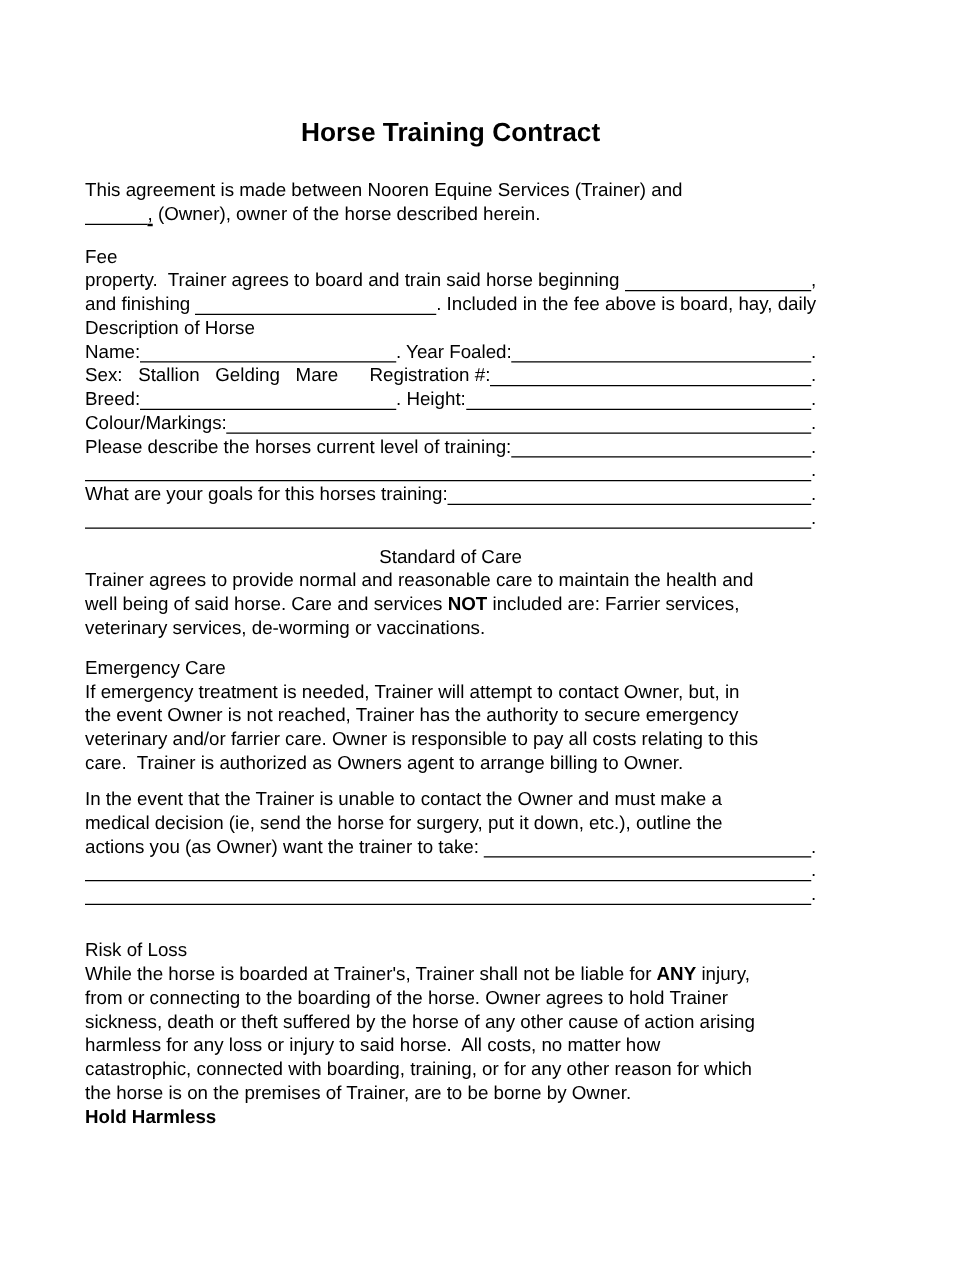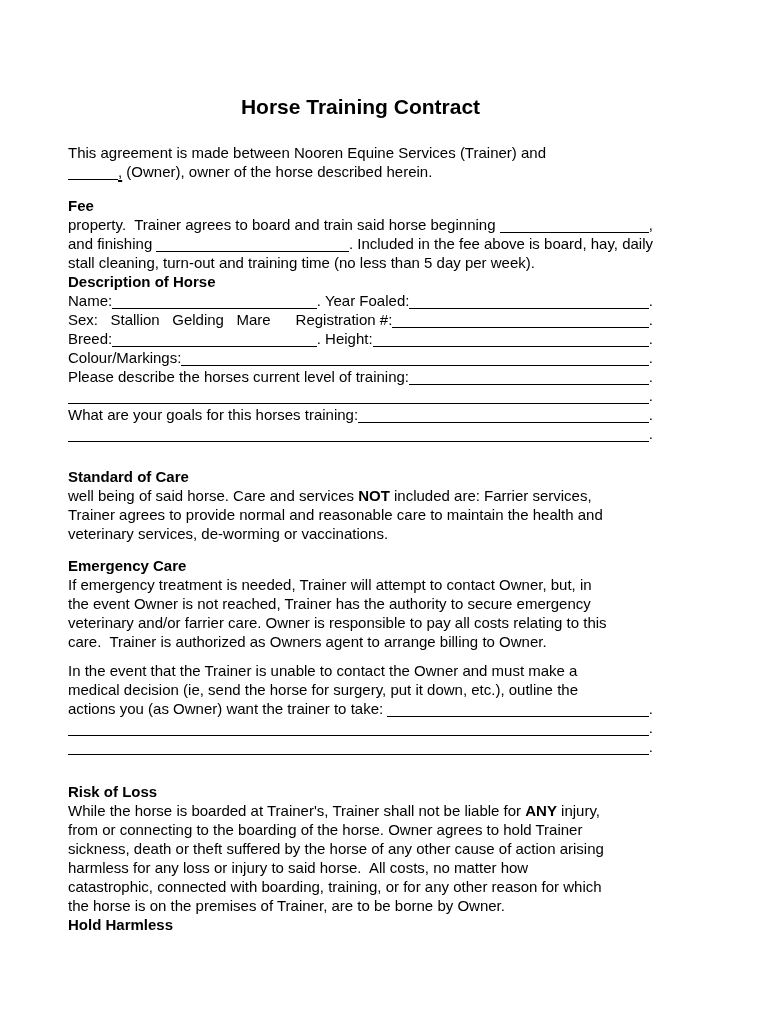--- a/index.html
+++ b/index.html
@@ -21,21 +21,21 @@
   }
   .title {
     font-size: 21px;
     font-weight: bold;
     text-align: center;
     line-height: 25px;
     margin-bottom: 24px;
     white-space: pre;
   }
   .heading {
-    font-weight: bold;
+    font-weight: normal;
     height: 19px;
     line-height: 19px;
     white-space: pre;
   }
   .line {
     display: flex;
     align-items: flex-start;
     height: 19px;
     line-height: 19px;
   }
@@ -52,21 +52,21 @@
   .fill {
     flex: 1 4 0px;
     height: 17px;
     border-bottom: 1.5px solid #000000;
   }
   .fill.fixed { flex: 0 0 auto; }
   .spacer { width: 100%; }
   
   .section.fee        { margin-top: 15px; }
   .section.description{ }
-  .section.standard   { margin-top: 24px;  }
+  .section.standard   { margin-top: 12px; text-align: center;  }
   .section.emergency  { margin-top: 13px; }
   .section.risk       { margin-top: 26px; }
 </style>
 </head>
 <body>
 
 <div class="page">
   <div class="title">Horse Training Contract</div>
   <div>
       <div class="section intro">
@@ -84,23 +84,20 @@
         <div class="line">
           <span class="run">property.  Trainer agrees to board and train said horse beginning </span>
           <span class="fill"></span>
           <span class="run">,</span>
         </div>
         <div class="line">
           <span class="run">and finishing </span>
           <span class="fill"></span>
           <span class="run">. Included in the fee above is board, hay, daily</span>
         </div>
-        <div class="line">
-          <span class="run">stall cleaning, turn-out and training time (no less than 5 day per week).</span>
-        </div>
       </div>
       <div class="section description">
         <div class="heading">Description of Horse</div>
         <div class="line">
           <span class="run">Name:</span>
           <span class="fill" style="flex-grow: 1;"></span>
           <span class="run">. Year Foaled:</span>
           <span class="fill" style="flex-grow: 1.17;"></span>
           <span class="run">.</span>
         </div>
@@ -136,26 +133,26 @@
           <span class="run">.</span>
         </div>
         <div class="line">
           <span class="fill"></span>
           <span class="run">.</span>
         </div>
       </div>
       <div class="section standard">
         <div class="heading">Standard of Care</div>
         <div class="line">
+          <span class="run">Trainer agrees to provide normal and reasonable care to maintain the health and</span>
+        </div>
+        <div class="line">
           <span class="run">well being of said horse. Care and services </span>
           <span class="run b">NOT</span>
           <span class="run"> included are: Farrier services,</span>
-        </div>
-        <div class="line">
-          <span class="run">Trainer agrees to provide normal and reasonable care to maintain the health and</span>
         </div>
         <div class="line">
           <span class="run">veterinary services, de-worming or vaccinations.</span>
         </div>
       </div>
       <div class="section emergency">
         <div class="heading">Emergency Care</div>
         <div class="line">
           <span class="run">If emergency treatment is needed, Trainer will attempt to contact Owner, but, in</span>
         </div>

